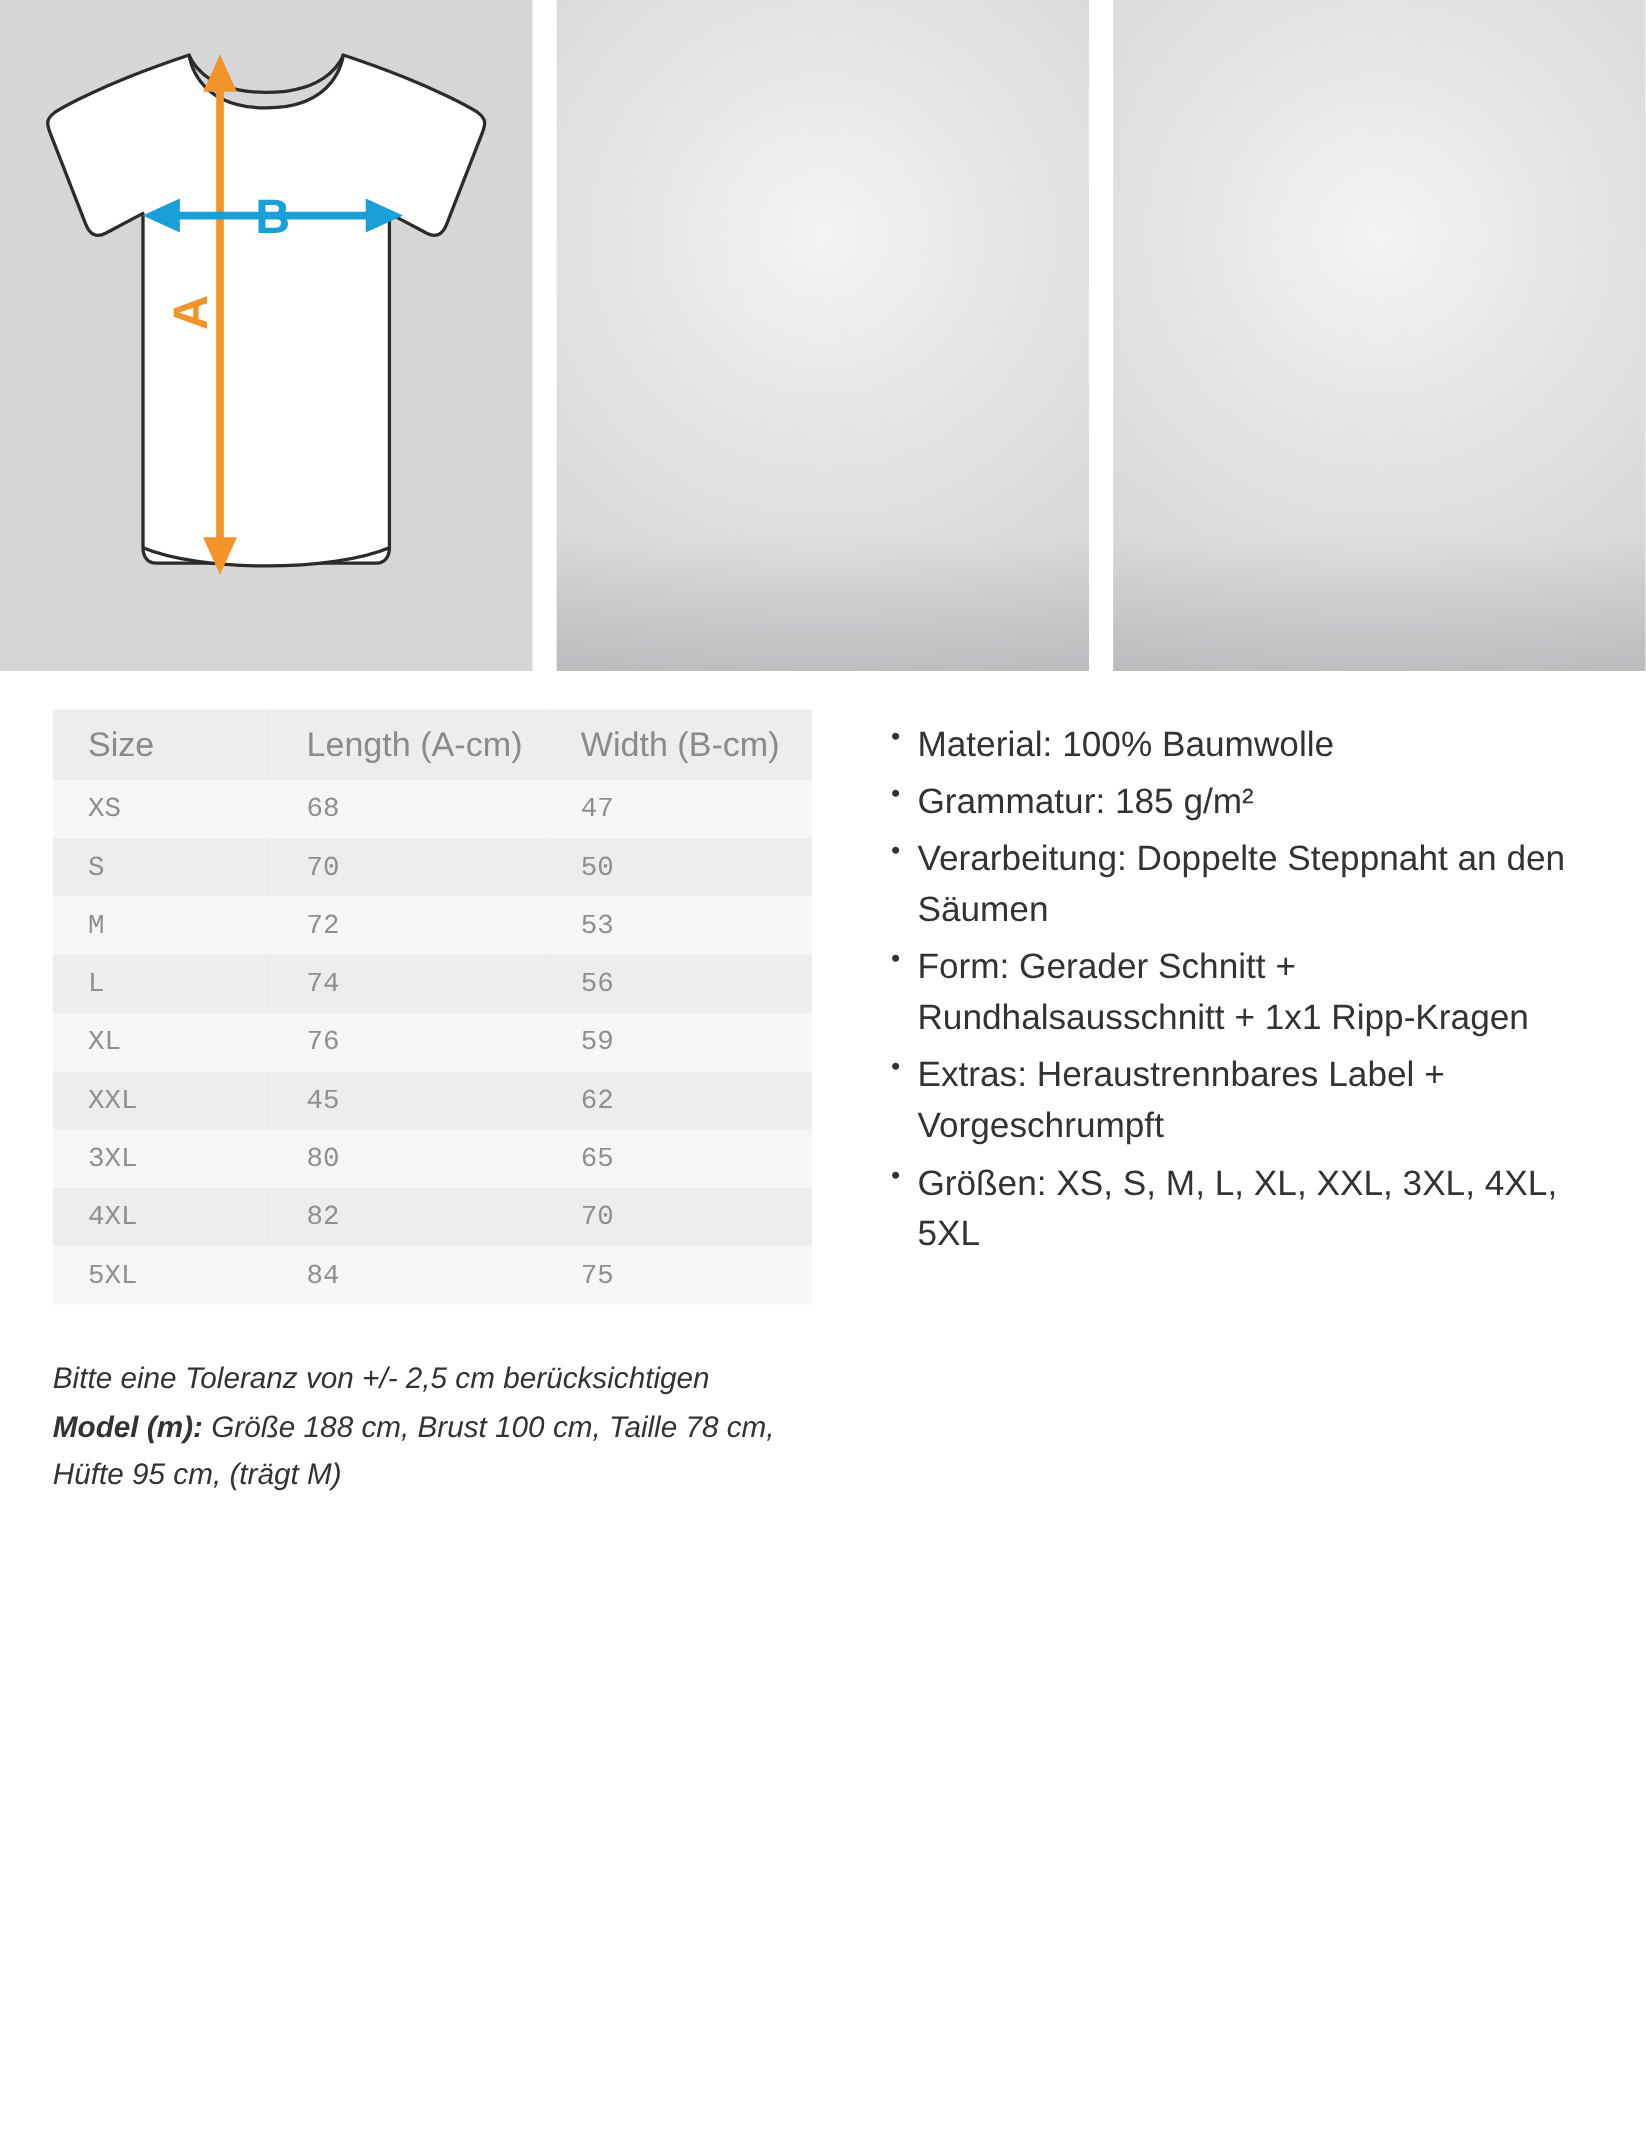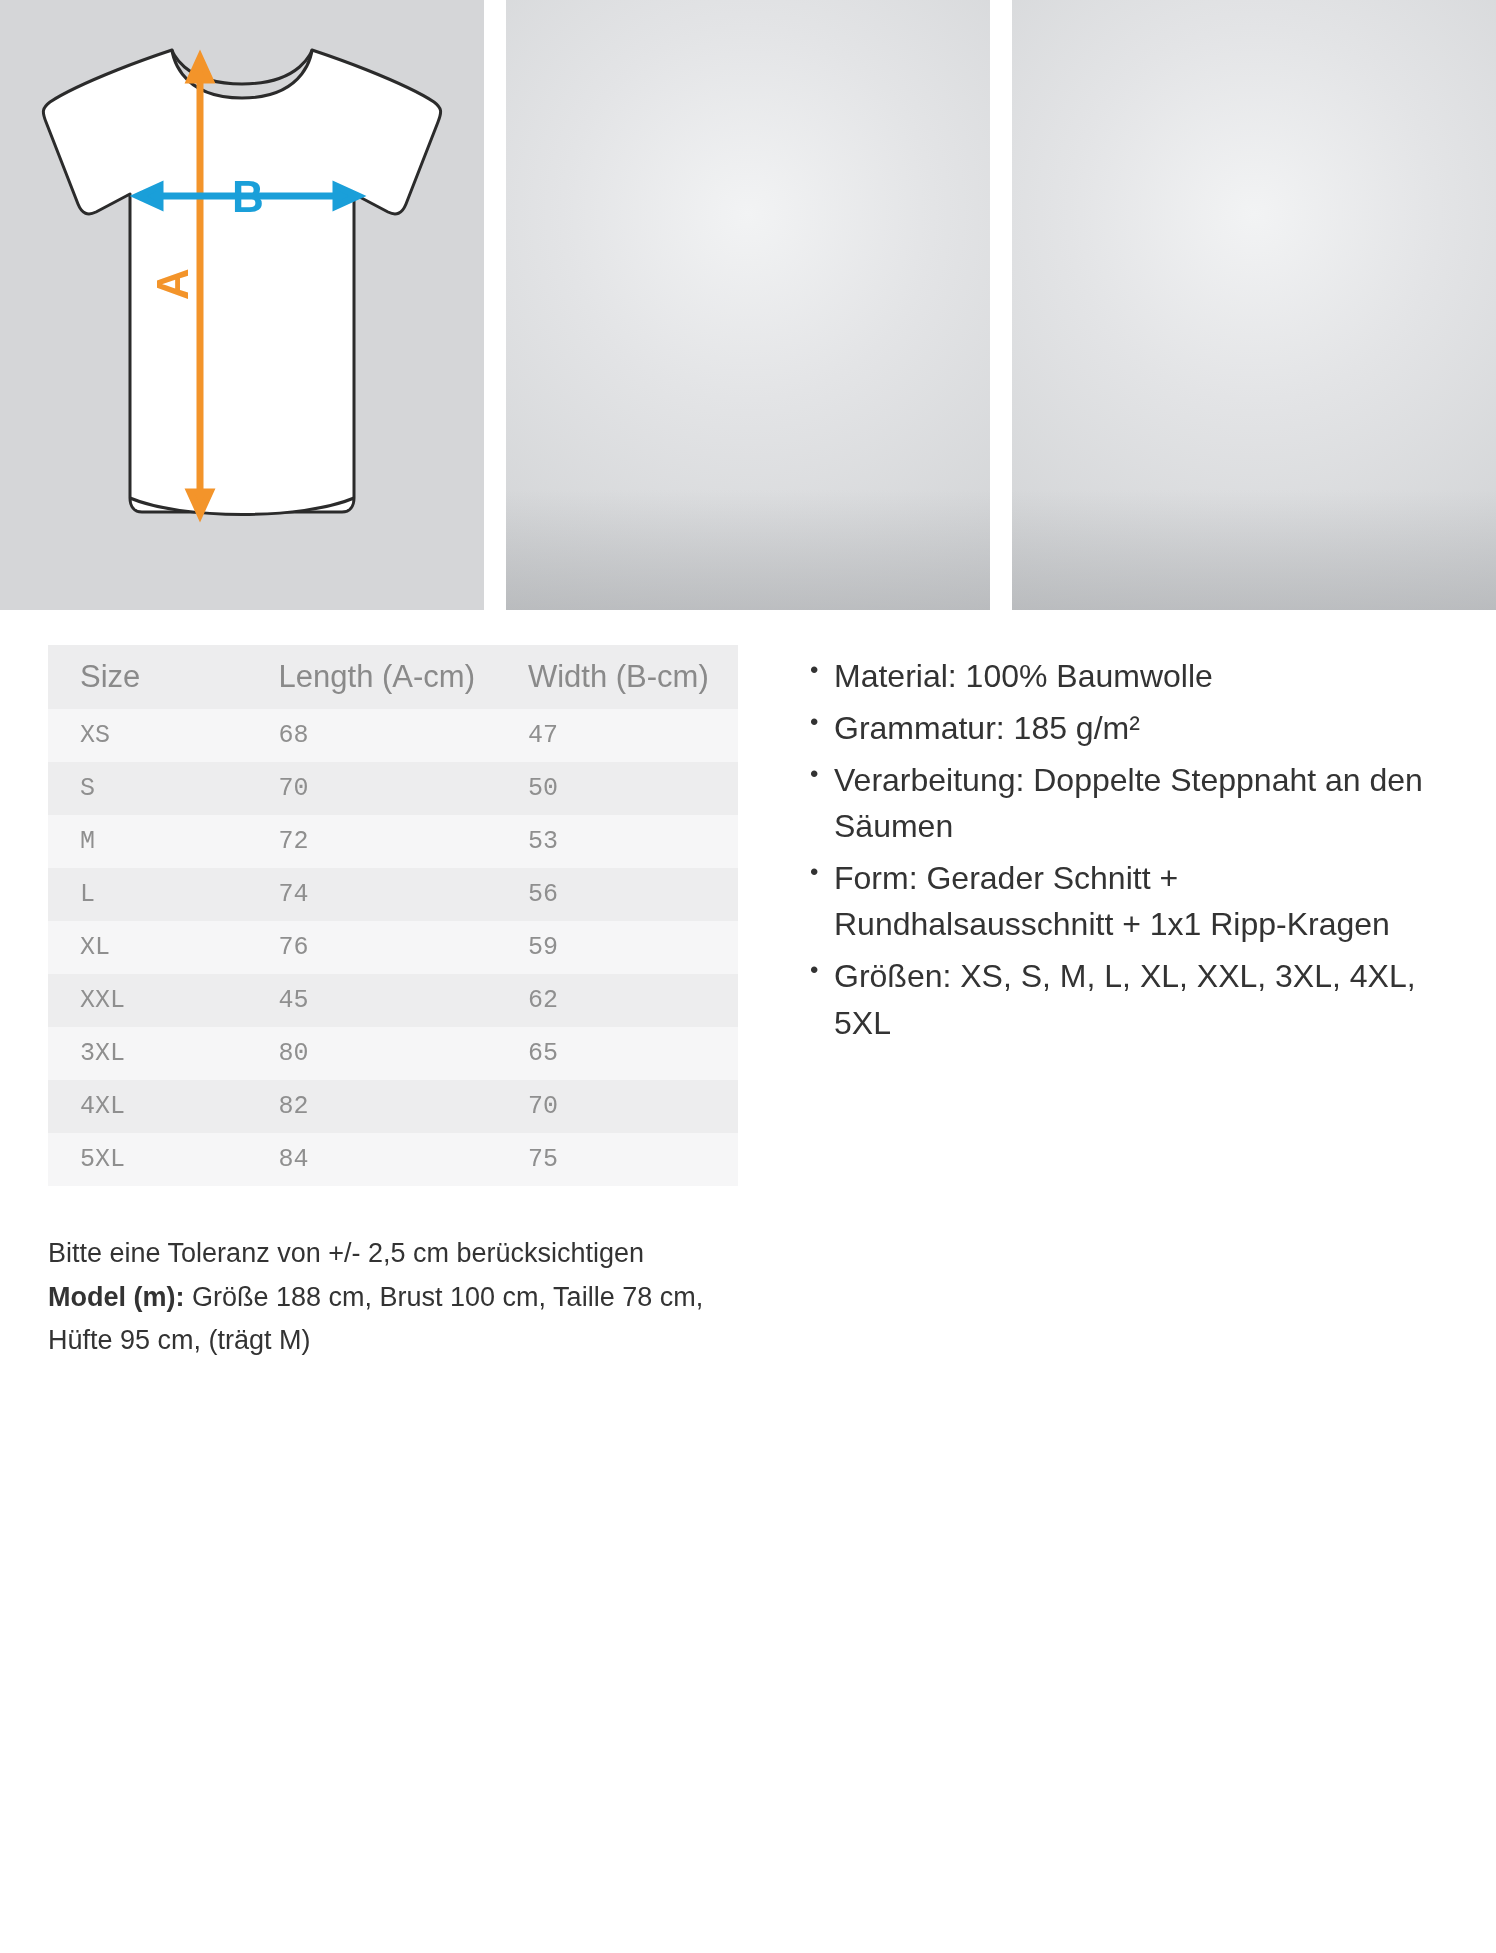--- a/index.html
+++ b/index.html
@@ -110,20 +110,21 @@
   .col-size   { width: 195px; }
   .col-length { width: 250px; }
   .col-width  { width: 245px; }
 
   .note {
     margin-top: 46px;
     font-size: 27px;
     line-height: 1.62;
     color: #333333;
     width: 660px;
+    font-style: italic;
   }
   .note b { font-weight: bold; }
 
   
   .desc-para {
     font-size: 27px;
     line-height: 1.45;
     color: #333333;
     margin: 0 0 30px 0;
     max-width: 640px;
@@ -363,16 +364,17 @@
       </div>
     </div>
   </div>
 
   <div class="right-col">
     <ul class="features">
       <li>Material: 100% Baumwolle</li>
       <li>Grammatur: 185 g/m²</li>
       <li>Verarbeitung: Doppelte Steppnaht an den Säumen</li>
       <li>Form: Gerader Schnitt + Rundhalsausschnitt + 1x1 Ripp-Kragen</li>
+      <li>Extras: Heraustrennbares Label + Vorgeschrumpft</li>
       <li>Größen: XS, S, M, L, XL, XXL, 3XL, 4XL, 5XL</li>
     </ul>
   </div>
 </div>
 
 </body></html>

